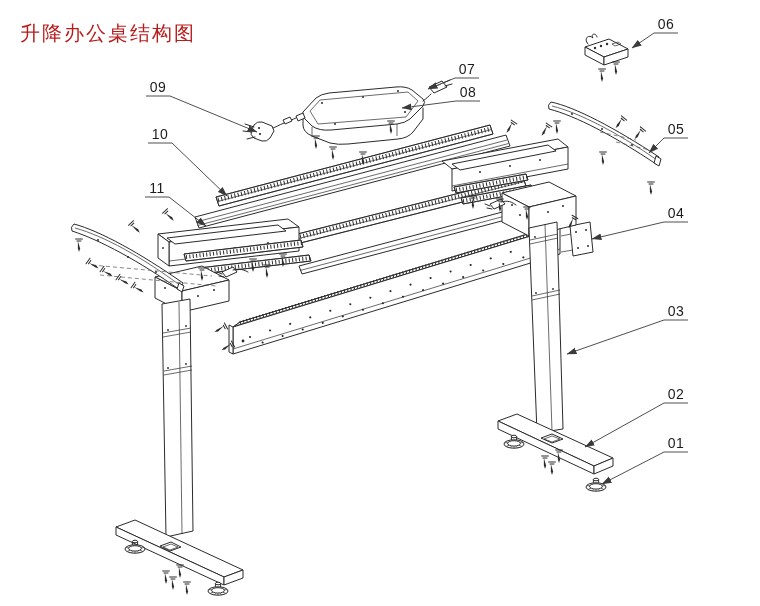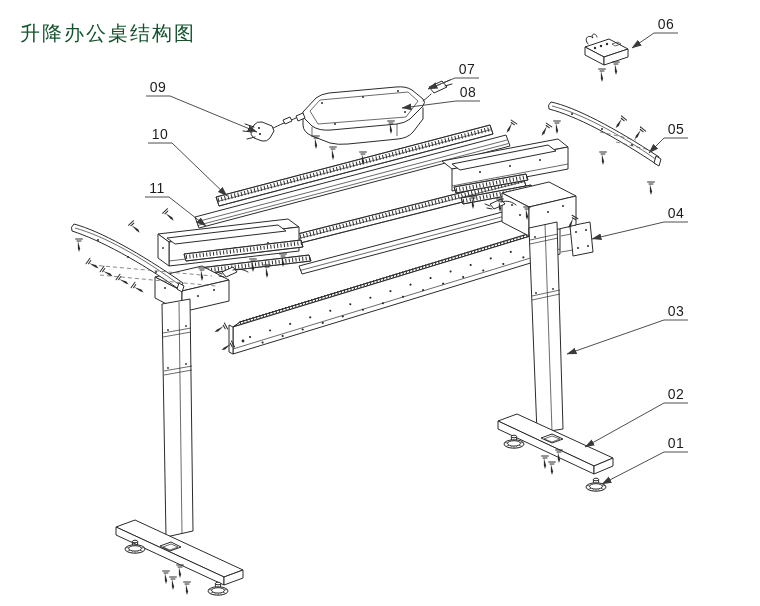--- a/index.html
+++ b/index.html
@@ -1,19 +1,19 @@
 <!DOCTYPE html>
 <html><head>
 <meta charset="utf-8">
 <style>
   html,body{margin:0;padding:0;background:#ffffff;}
   body{width:760px;height:606px;overflow:hidden;font-family:"Liberation Sans",sans-serif;}
   .page{position:relative;width:760px;height:606px;background:#ffffff;}
   .title{position:absolute;left:20px;top:20px;font-size:20px;letter-spacing:2px;
-         color:#14532d;font-weight:400;}
+         color:#b91c1c;font-weight:400;}
   svg{position:absolute;left:0;top:0;}
   .ln{fill:none;stroke:#2b2b2b;stroke-width:1;stroke-linecap:round;stroke-linejoin:round;}
   .fw{fill:#ffffff;stroke:#2b2b2b;stroke-width:1;stroke-linejoin:round;}
   .thin{fill:none;stroke:#2b2b2b;stroke-width:.7;}
   .hatch{fill:none;stroke:#2b2b2b;stroke-width:4.5;stroke-dasharray:1 2.4;}
   .hatch2{fill:none;stroke:#2b2b2b;stroke-width:4;stroke-dasharray:1 2.4;}
   .dots{fill:none;stroke:#2b2b2b;stroke-width:2;stroke-dasharray:0.1 21;stroke-linecap:round;}
   .dash{fill:none;stroke:#555;stroke-width:.7;stroke-dasharray:4 3;}
   .leader{fill:none;stroke:#3a3a3a;stroke-width:.9;}
   .lbl{font:14px "Liberation Sans",sans-serif;fill:#1c1c1c;letter-spacing:.5px;text-anchor:middle;}

